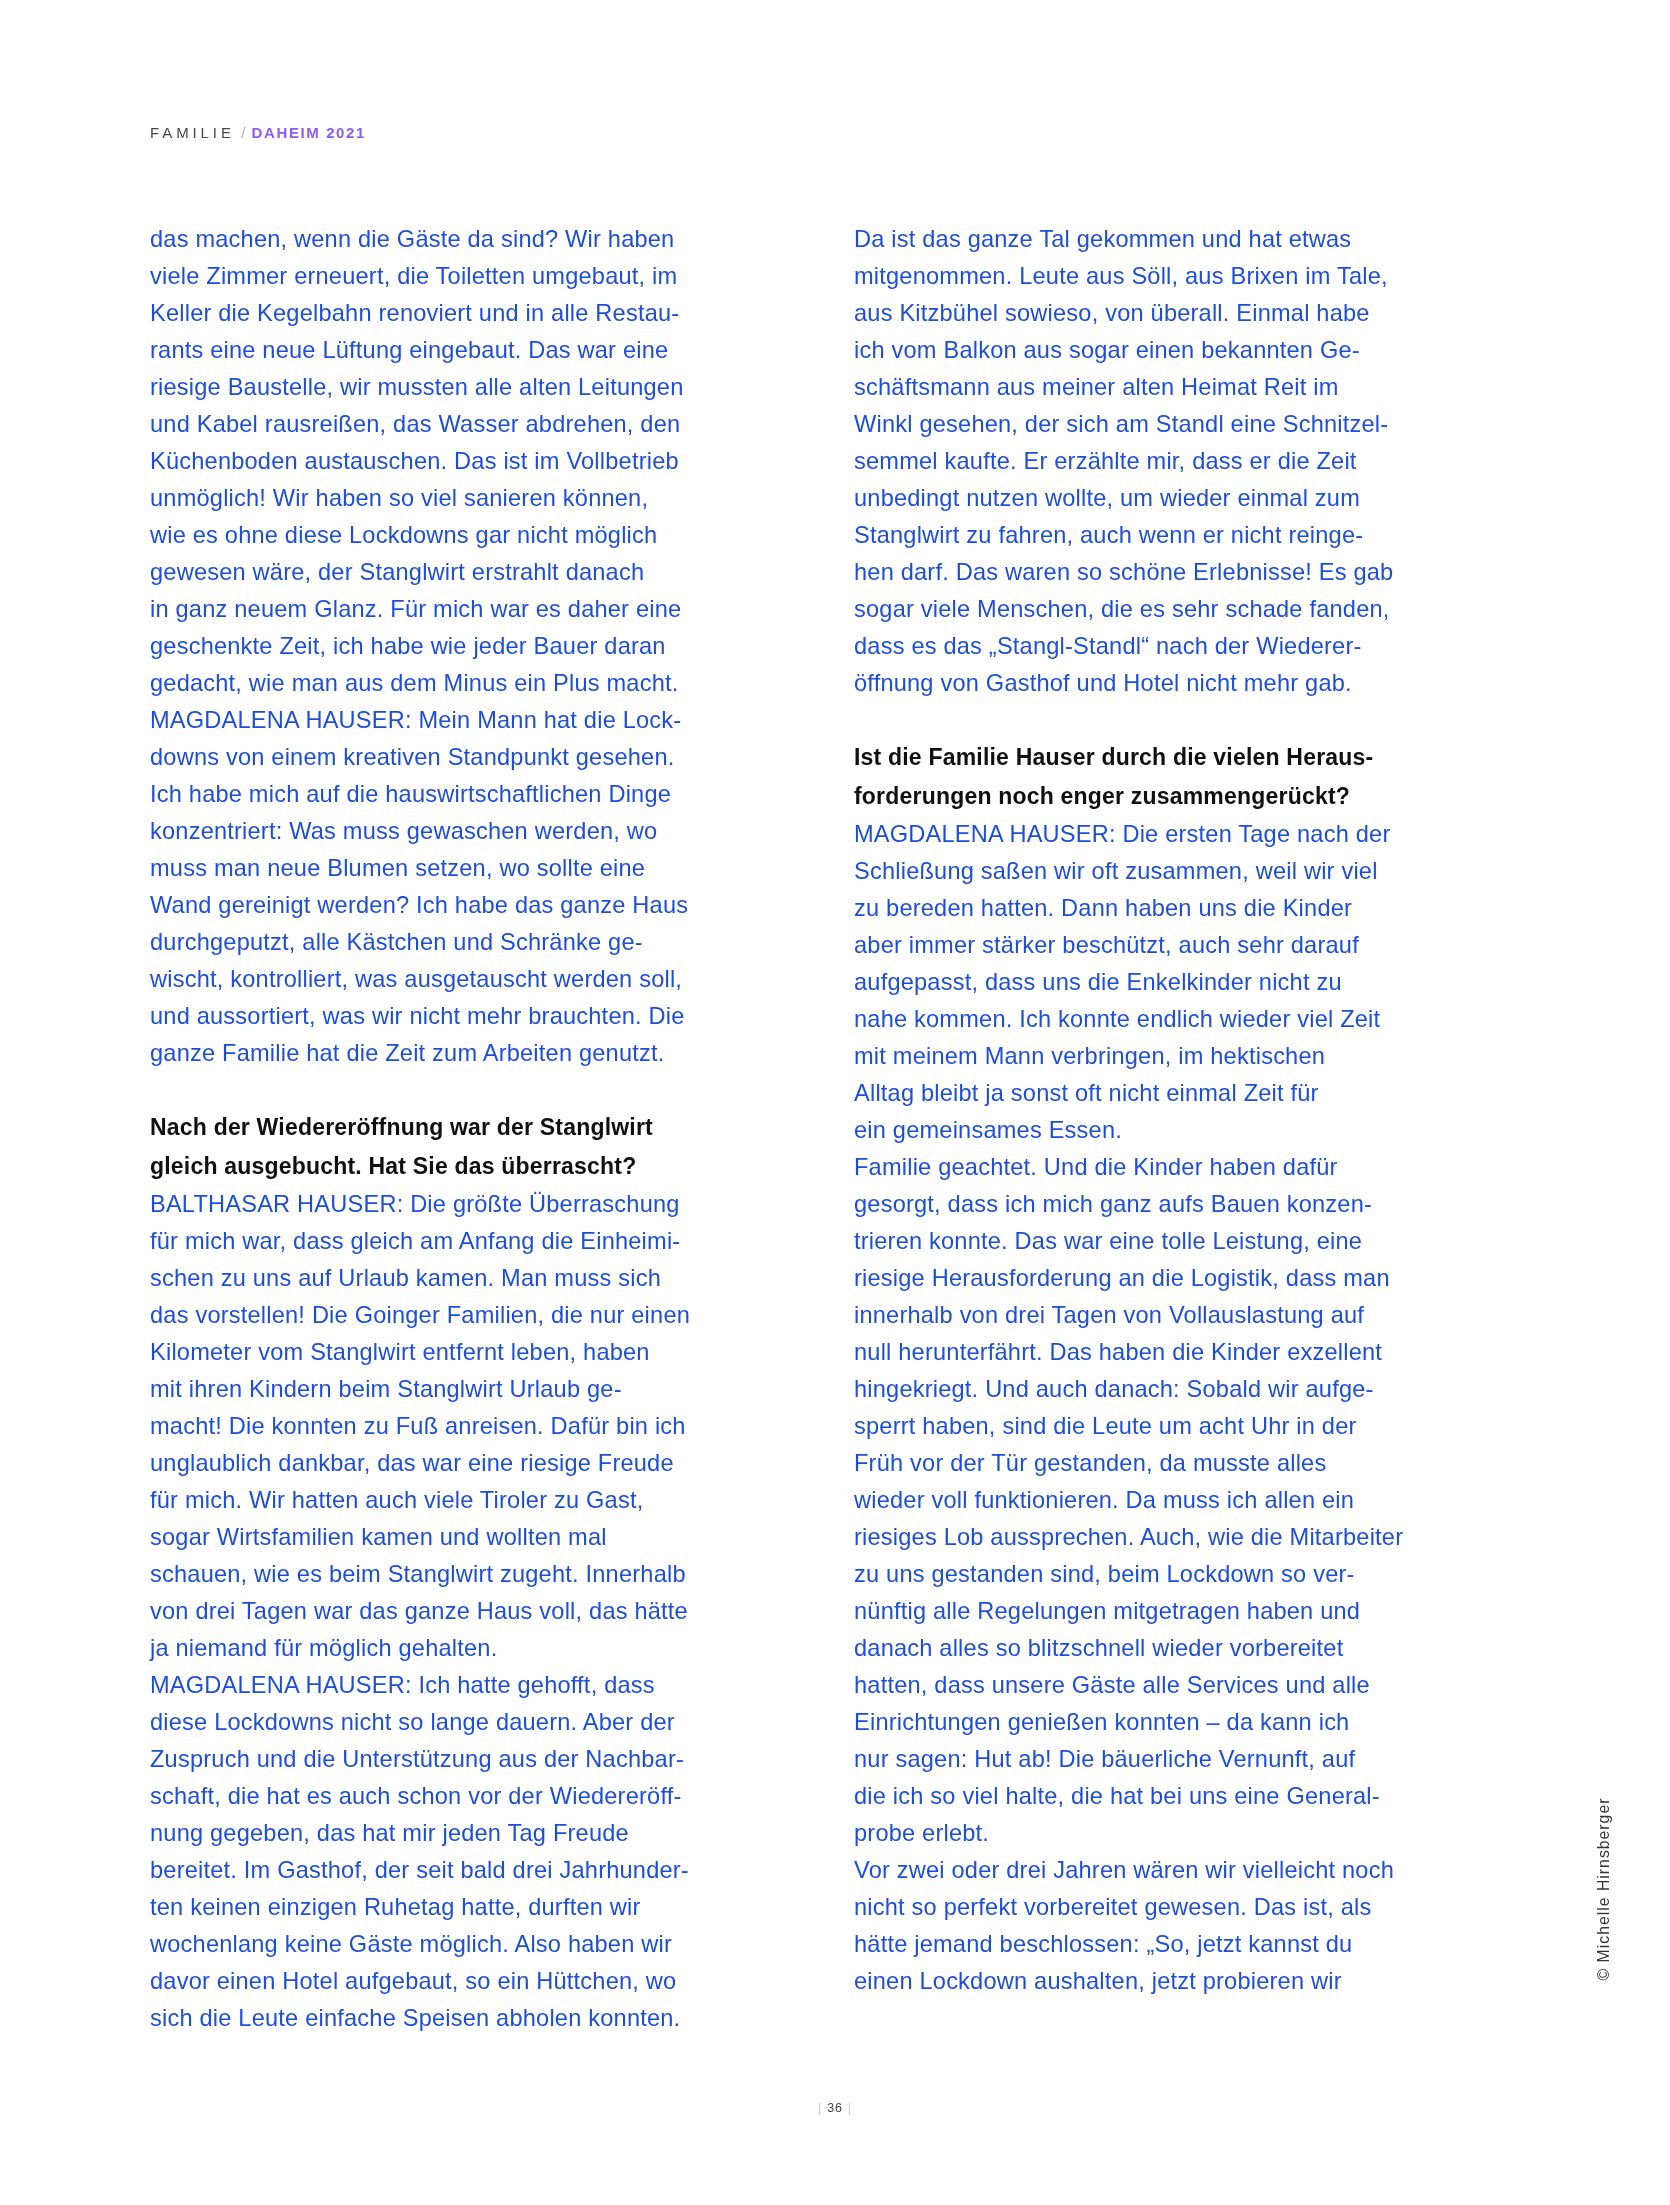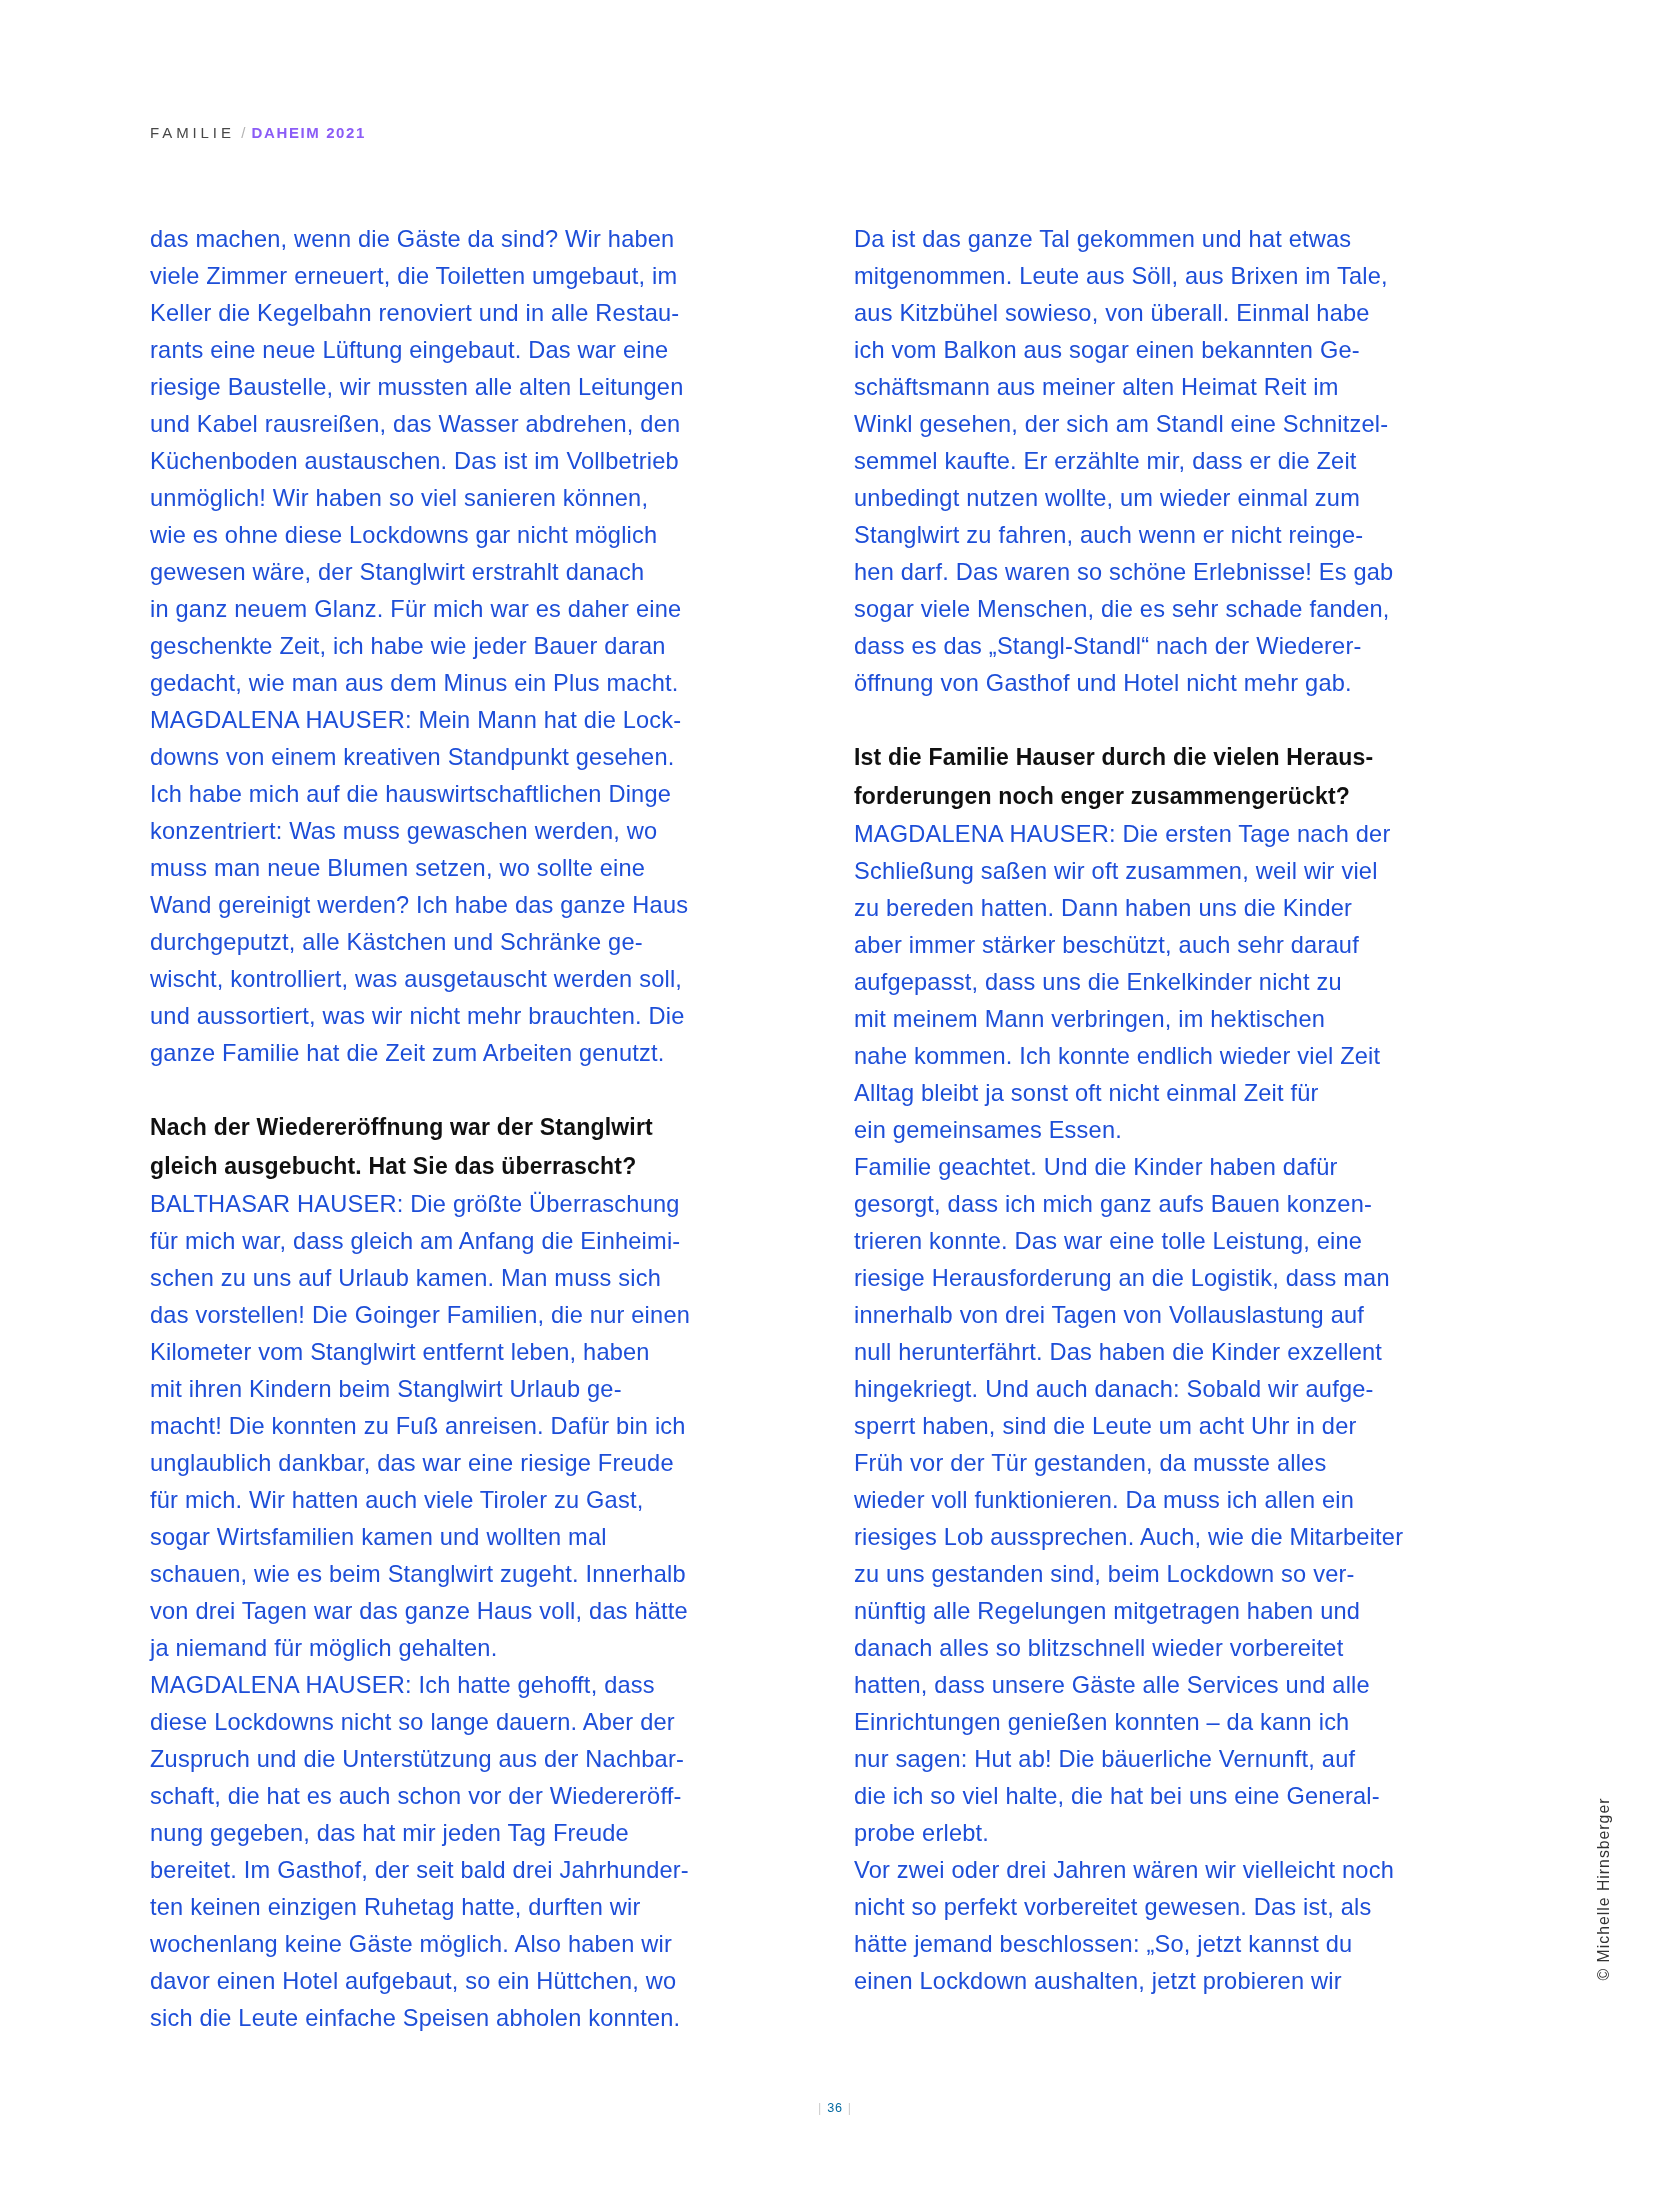--- a/index.html
+++ b/index.html
@@ -45,21 +45,21 @@
     font-size: 15.8px; letter-spacing: 1px; color: #323232;
     white-space: nowrap;
   }
 
   
   .footer {
     position: absolute; left: 0; right: 0; top: 2101px;
     text-align: center; font-size: 12.6px; letter-spacing: 0.8px;
   }
   .footer .bar { color: #cccccc; font-weight: 300; }
-  .footer .num { color: #0369a1; margin: 0 5px; text-align: right; }
+  .footer .num { color: #404040; margin: 0 5px; text-align: right; }
 </style>
 </head>
 <body>
 
 <div class="page">
 
   <div class="header">
     <span class="section">FAMILIE</span><span class="slash">/</span><span class="issue">DAHEIM 2021</span>
   </div>
 
@@ -139,22 +139,22 @@
       <div class="block heading">
         <div class="line">Ist die Familie Hauser durch die vielen Heraus-</div>
         <div class="line">forderungen noch enger zusammengerückt?</div>
       </div>
       <div class="block body">
         <div class="line">MAGDALENA HAUSER: Die ersten Tage nach der</div>
         <div class="line">Schließung saßen wir oft zusammen, weil wir viel</div>
         <div class="line">zu bereden hatten. Dann haben uns die Kinder</div>
         <div class="line">aber immer stärker beschützt, auch sehr darauf</div>
         <div class="line">aufgepasst, dass uns die Enkelkinder nicht zu</div>
+        <div class="line">nahe kommen. Ich konnte endlich wieder viel Zeit</div>
         <div class="line">mit meinem Mann verbringen, im hektischen</div>
-        <div class="line">nahe kommen. Ich konnte endlich wieder viel Zeit</div>
         <div class="line">Alltag bleibt ja sonst oft nicht einmal Zeit für</div>
         <div class="line">ein gemeinsames Essen.</div>
         <div class="line">Familie geachtet. Und die Kinder haben dafür</div>
         <div class="line">gesorgt, dass ich mich ganz aufs Bauen konzen-</div>
         <div class="line">trieren konnte. Das war eine tolle Leistung, eine</div>
         <div class="line">riesige Herausforderung an die Logistik, dass man</div>
         <div class="line">innerhalb von drei Tagen von Vollauslastung auf</div>
         <div class="line">null herunterfährt. Das haben die Kinder exzellent</div>
         <div class="line">hingekriegt. Und auch danach: Sobald wir aufge-</div>
         <div class="line">sperrt haben, sind die Leute um acht Uhr in der</div>

